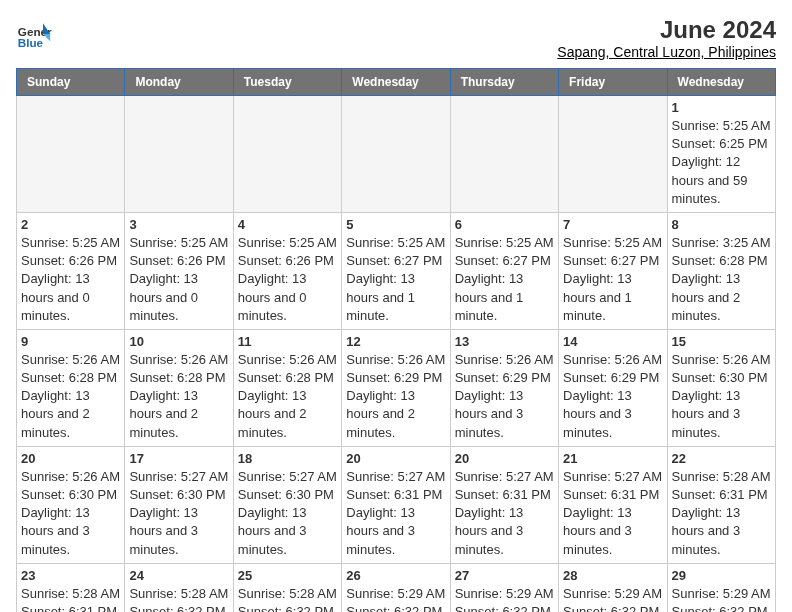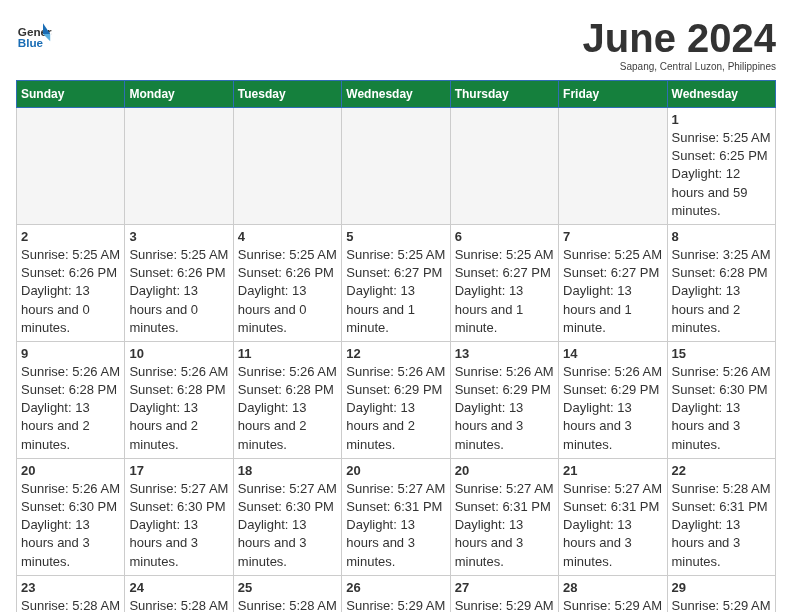--- a/index.html
+++ b/index.html
@@ -22,39 +22,40 @@
       gap: 4px;
     }
     .logo-icon {
       width: 36px;
       height: 36px;
     }
     .title-area {
       text-align: right;
     }
     .title-month {
-      font-size: 40px;
+      font-size: 24px;
       font-weight: bold;
       color: #333;
     }
     .title-location {
-      font-size: 10px;
-      color: #404040;
+      font-size: 14px;
+      color: #000000;
+      text-decoration: underline;
     }
     .calendar {
       width: 100%;
       border-collapse: collapse;
       border: 1px solid #ccc;
     }
     .calendar th {
-      background-color: #15803d;
+      background-color: #737373;
       color: #fff;
       font-size: 12px;
       font-weight: bold;
-      padding: 6px 4px;
+      padding: 6px 10px;
       text-align: left;
       border: 1px solid #2e6db4;
     }
     .calendar td {
       border: 1px solid #ccc;
       vertical-align: top;
       padding: 4px;
       width: 108px;
       min-height: 80px;
       font-size: 10px;

